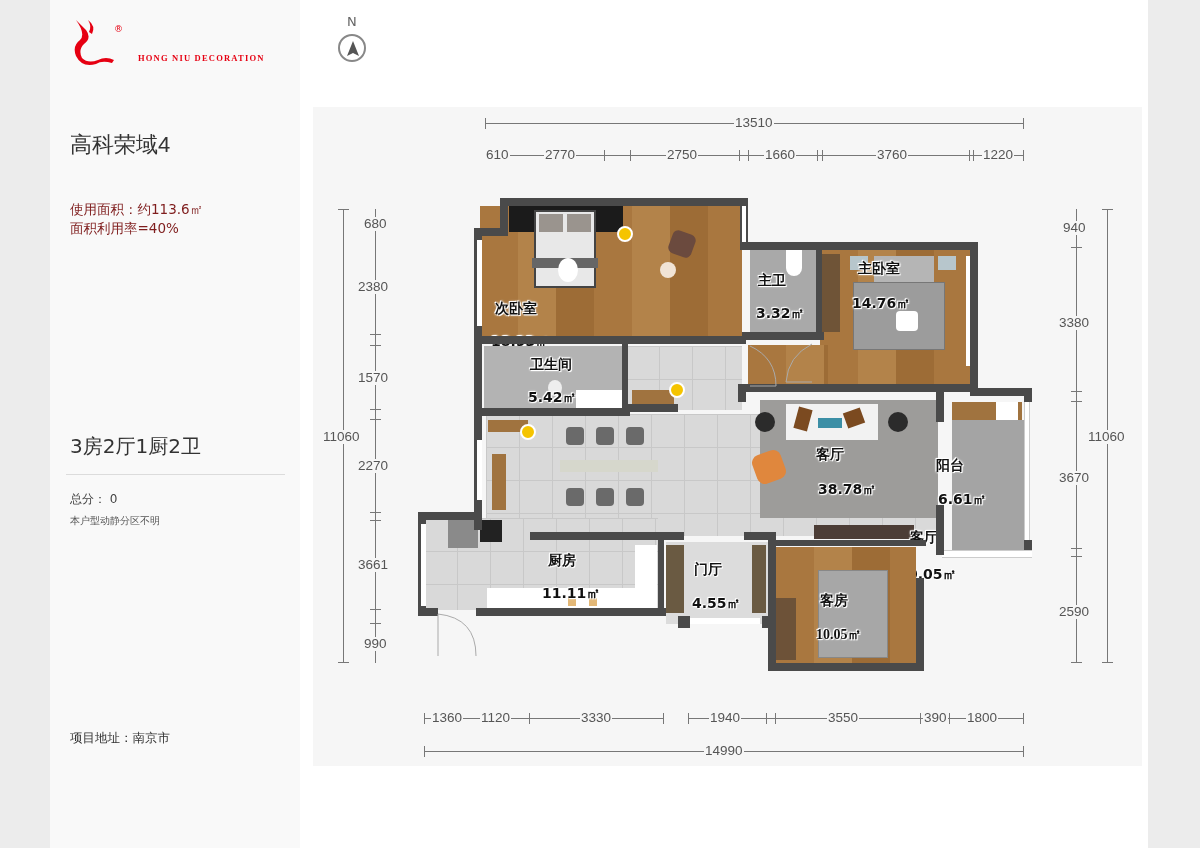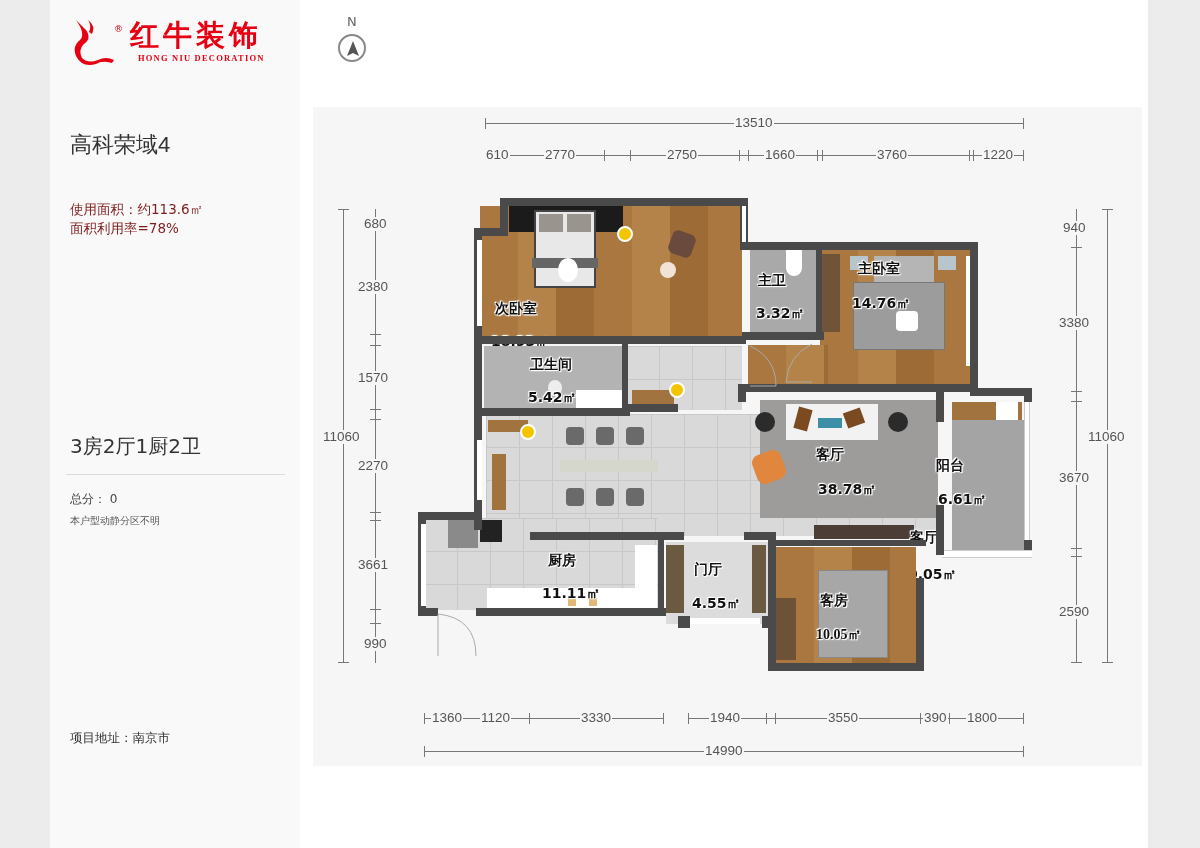--- a/index.html
+++ b/index.html
@@ -39,27 +39,26 @@
 </head>
 <body>
 
 <div class="left-panel">
   <div class="logo">
     <svg style="position:absolute;left:0;top:4px" width="44" height="50" viewBox="0 0 44 50">
       <path d="M4 4 L14 14 Q20 22 12 28 Q6 34 10 42 Q16 48 26 44 Q34 40 42 44 L40 47 Q30 44 24 48 Q10 52 4 40 Q0 30 8 24 Q14 18 4 4 Z" fill="#e60012"></path>
       <path d="M16 4 Q24 10 20 18 L17 16 Q20 10 16 4 Z" fill="#e60012"></path>
     </svg>
     <span class="reg">®</span>
-    <span class="cn">红牛装饰</span>
     <span class="en">HONG NIU DECORATION</span>
   </div>
   <div class="title">高科荣域4</div>
   <div class="area-info">
     <div>使用面积：约113.6㎡</div>
-    <div>面积利用率=78%</div>
+    <div>面积利用率=40%</div>
   </div>
   <div class="rooms-summary">3房2厅1厨2卫</div>
   <div class="divider"></div>
   <div class="score">总分：  0</div>
   <div class="zone-note">本户型动静分区不明</div>
   <div class="address">项目地址：南京市</div>
 </div>
 
 <div class="main-panel"></div>
 

